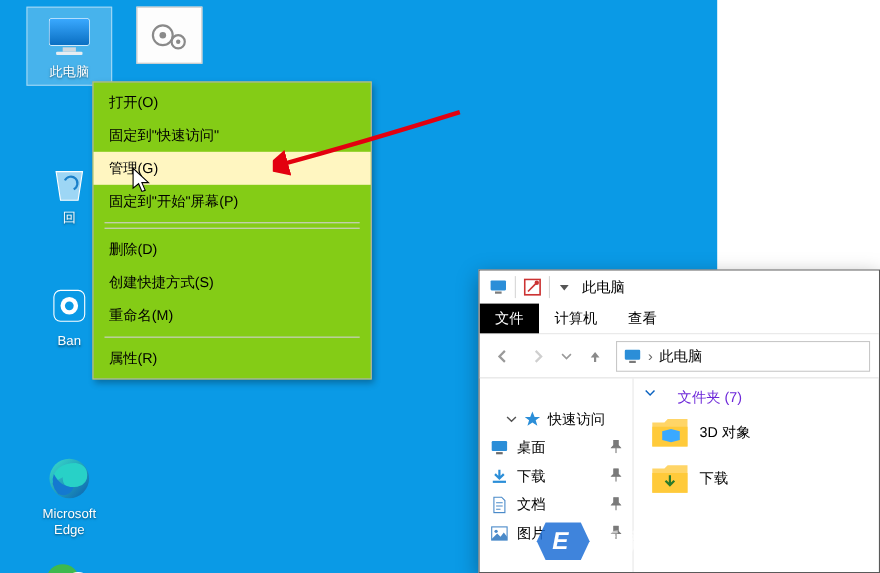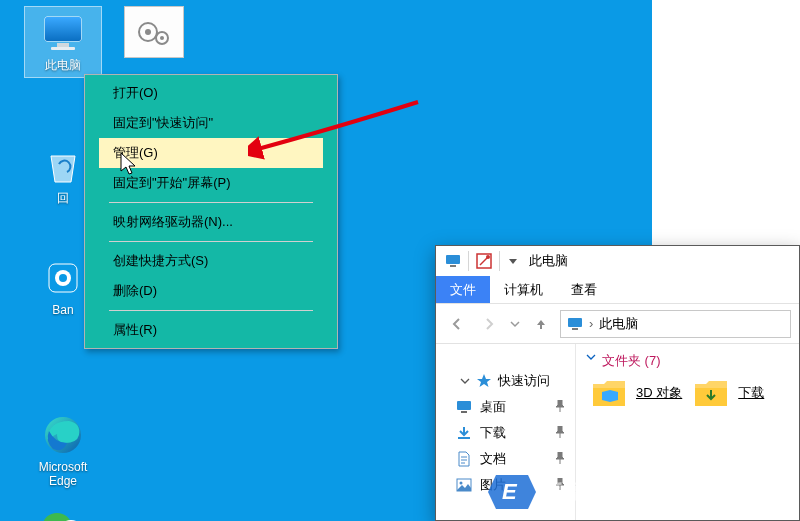--- a/index.html
+++ b/index.html
@@ -6,56 +6,56 @@
   html, body { width: 800px; height: 521px; overflow: hidden; font-family: "Microsoft YaHei", "Segoe UI", sans-serif; font-size: 13px; }
   .desktop { position: relative; width: 652px; height: 521px; background: #0a9ae6; }
 
   
   .desktop-icon { position: absolute; width: 78px; display: flex; flex-direction: column; align-items: center; gap: 4px; text-align: center; color: #fff; font-size: 12px; cursor: pointer; padding: 4px; }
   .desktop-icon.selected { background: rgba(255,255,255,0.25); border: 1px solid rgba(255,255,255,0.5); }
   .desktop-icon .icon-graphic { width: 44px; height: 44px; display: flex; align-items: center; justify-content: center; }
   .desktop-icon .label { text-shadow: 0 1px 2px rgba(0,0,0,0.5); white-space: pre-line; line-height: 1.15; }
 
   
-  .context-menu { position: absolute; left: 84px; top: 74px; width: 254px; background: #14b8a6; border: 1px solid #b3b3b3; box-shadow: 2px 3px 6px rgba(0,0,0,0.3); padding: 3px 14px; }
+  .context-menu { position: absolute; left: 84px; top: 74px; width: 254px; background: #84cc16; border: 1px solid #b3b3b3; box-shadow: 2px 3px 6px rgba(0,0,0,0.3); padding: 3px 0; }
   .cm-item { padding: 6px 14px; cursor: default; color: #000; }
   .cm-item.highlighted { background: #fff6c1; }
   .cm-sep { height: 1px; background: #d0d0d0; margin: 4px 10px; }
 
   
   .cursor { position: absolute; left: 120px; top: 152px; pointer-events: none; }
 
   
   .arrow { position: absolute; left: 248px; top: 100px; pointer-events: none; }
 
   
   .explorer { position: absolute; left: 435px; top: 245px; width: 365px; height: 276px; background: #fff; border: 1px solid #5a5a5a; box-shadow: 0 6px 18px rgba(0,0,0,0.35); display: flex; flex-direction: column; overflow: hidden; }
   .titlebar { display: flex; align-items: center; gap: 6px; height: 30px; padding: 0 8px; background: #fff; color: #000; }
   .tb-icon { width: 18px; height: 18px; display:flex; align-items:center; justify-content:center; }
   .tb-sep { width:1px; height:20px; background:#d6d6d6; }
   .tb-title { margin-left: 6px; }
   .tb-dropdown { width:0; height:0; border-left:4px solid transparent; border-right:4px solid transparent; border-top:5px solid #555; margin-left:3px; }
 
   .ribbon-tabs { display:flex; align-items:stretch; height: 28px; background:#fff; border-bottom:1px solid #e2e2e2; }
   .ribbon-tab { padding: 5px 14px; cursor: default; }
-  .ribbon-tab.file { background:#3b82f6; color:#fff; }
+  .ribbon-tab.file { background:#000000; color:#fff; }
 
   .addressbar { display:flex; align-items:center; height: 40px; padding: 6px 8px; gap:6px; background:#fff; border-bottom:1px solid #e2e2e2; }
   .addr-btn { width:26px; height:26px; display:flex; align-items:center; justify-content:center; color:#999; border-radius:2px; }
   .addr-box { flex:1; height:28px; border:1px solid #c8c8c8; display:flex; align-items:center; padding:0 6px; gap:6px; }
   .addr-chevron { color:#666; }
 
   .explorer-body { flex:1; display:flex; }
   .nav-pane { width: 140px; border-right:1px solid #e8e8e8; padding: 8px 0; overflow:hidden; }
-  .nav-item { display:flex; align-items:center; gap:8px; padding:4px 10px 4px 20px; color:#000; cursor:default; }
+  .nav-item { display:flex; align-items:center; gap:8px; padding:4px 10px 4px 10px; color:#000; cursor:default; }
   .nav-header { display:flex; align-items:center; gap:6px; padding:4px 24px; font-weight:400; color:#000; cursor:default;margin-top:16px; }
   .pin { margin-left:auto; color:#6a6a6a; }
   .content-pane { flex:1; padding: 8px 10px; display:flex; flex-direction:column; }
-  .section-header { color:#be185d; display:flex; gap:6px; cursor:default; margin-bottom:8px; }
-  .folder-list { display:flex; flex-direction:row; gap:12px; padding-left:6px;text-decoration:underline; }
+  .section-header { color:#6d28d9; display:flex; gap:20px; cursor:default; margin-bottom:8px; }
+  .folder-list { display:flex; flex-direction:column; gap:12px; padding-left:6px; }
   .folder-item { display:flex; align-items:center; gap:10px; cursor:default; }
   .folder-icon { width:34px; height:30px; }
 
   
   .watermark { position:absolute; right:6px; bottom:4px; height:50px; opacity:0.85; pointer-events:none; }
 </style>
 </head>
 <body>
 
 <div class="desktop">
@@ -137,24 +137,24 @@
       </svg>
     </div>
   </div>
 
   <div class="context-menu">
     <div class="cm-item">打开(O)</div>
     <div class="cm-item">固定到"快速访问"</div>
     <div class="cm-item highlighted">管理(G)</div>
     <div class="cm-item">固定到"开始"屏幕(P)</div>
     <div class="cm-sep"></div>
-    <div class="cm-item">映射网络驱动器(N)...</div>
     <div class="cm-sep"></div>
+    <div class="cm-item">删除(D)</div>
     <div class="cm-item">创建快捷方式(S)</div>
-    <div class="cm-item">删除(D)</div>
+    <div class="cm-item">重命名(M)</div>
     <div class="cm-sep"></div>
     <div class="cm-item">属性(R)</div>
   </div>
 
   <svg class="cursor" width="20" height="26" viewBox="0 0 20 26">
     <path d="M1 1 L1 19 L6 15 L9 22 L12 21 L9 14 L15 14 Z" fill="#fff" stroke="#000" stroke-width="1"></path>
   </svg>
 
   <svg class="arrow" width="180" height="70" viewBox="0 0 180 70">
     <defs>

